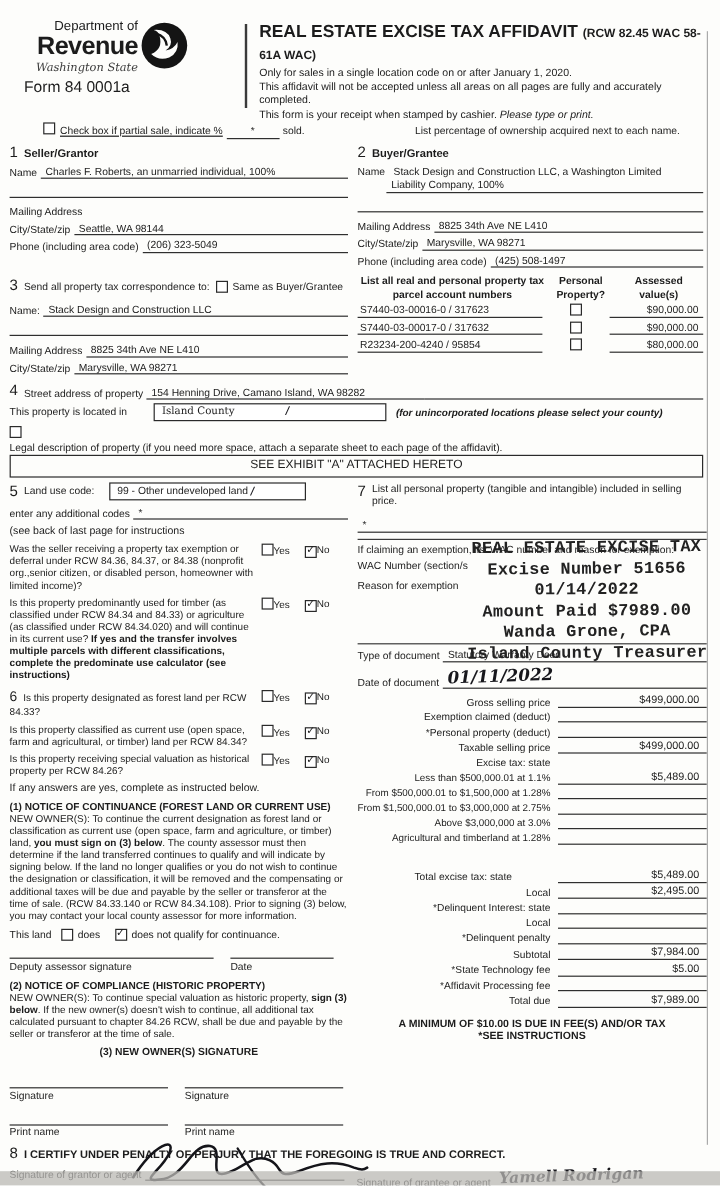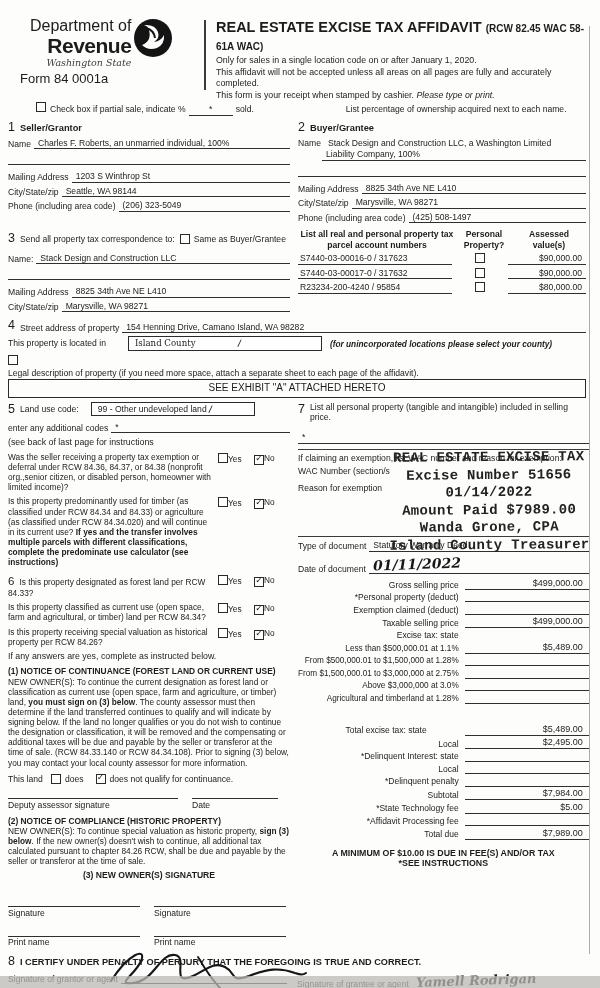--- a/index.html
+++ b/index.html
@@ -6,21 +6,21 @@
   .page{position:relative;width:600px;height:988px;background:#fdfdfb;color:#1c1c1c;
         font-family:"Liberation Sans","DejaVu Sans",sans-serif;font-size:8.6px;line-height:1.22;
         box-sizing:border-box;padding:16px 14px 0 8px;overflow:hidden;}
   b,.b{font-weight:bold;}
   .it{font-style:italic;}
   
   .hdr{display:flex;margin-bottom:2px;}
   .hdr-left{width:190px;flex:none;}
   .logo-block{display:flex;align-items:flex-start;padding-left:22px;}
   .logo-text{text-align:right;}
-  .dept{font-size:16px;}
+  .dept{font-size:11px;}
   .rev{font-size:21px;font-weight:bold;letter-spacing:-0.5px;margin-top:-3px;}
   .wa{font-family:"DejaVu Serif",serif;font-style:italic;font-size:9.5px;color:#3c3c3c;margin-top:-1px;}
   .logo-mark{margin-left:2px;margin-top:2px;}
   .form-num{font-size:13px;margin-top:2px;padding-left:12px;}
   .hdr-div{width:2px;background:#3a3a3a;margin:4px 10px 10px 6px;flex:none;}
   .hdr-right{flex:1;padding-top:3px;}
   .title{font-size:14.5px;font-weight:bold;}
   .title .rcw{font-size:10px;font-weight:bold;}
   .sub{font-size:8.8px;margin-top:1px;}
   
@@ -111,40 +111,39 @@
     <div class="hdr-right">
       <div class="title"><span>REAL ESTATE EXCISE TAX AFFIDAVIT</span> <span class="rcw">(RCW 82.45 WAC 58-61A WAC)</span></div>
       <div class="sub">Only for sales in a single location code on or after January 1, 2020.</div>
       <div class="sub">This affidavit will not be accepted unless all areas on all pages are fully and accurately completed.</div>
       <div class="sub"><span>This form is your receipt when stamped by cashier.</span> <span class="it">Please type or print.</span></div>
     </div>
   </div>
 
   <div style="display:flex;align-items:baseline;margin:2px 0 0 28px;">
     <span class="cb"></span>
-    <span style="margin-left:4px;">Check box if partial sale, indicate %</span>
+    <span style="margin-left:4px;text-decoration:underline;">Check box if partial sale, indicate %</span>
     <span class="ul" style="width:44px;text-align:center;margin:0 3px;">*</span>
     <span>sold.</span>
     <span style="margin-left:92px;">List percentage of ownership acquired next to each name.</span>
   </div>
 
   <div class="cols2">
     <div class="colL">
       <div class="sec">
           <span class="secnum">1</span>
           <span class="sechead">Seller/Grantor</span>
         </div>
       <div class="field">
           <span class="lab">Name</span>
           <span class="val">Charles F. Roberts, an unmarried individual, 100%</span>
         </div>
       <div class="blankline"></div>
       <div class="field" style="margin-top:6px;">
           <span class="lab">Mailing Address</span>
-          <span class="val">1203 S Winthrop St</span>
         </div>
       <div class="field">
           <span class="lab">City/State/zip</span>
           <span class="val">Seattle, WA  98144</span>
         </div>
       <div class="field">
           <span class="lab">Phone (including area code)</span>
           <span class="val">(206) 323-5049</span>
         </div>
     </div>
@@ -365,25 +364,25 @@
           <span class="lab">Date of document</span>
           <span class="val"><span class="hand big">01/11/2022</span></span>
         </div>
 
       <div style="margin-top:4px;">
         <div class="trow">
             <div class="tlab">Gross selling price</div>
             <div class="tval">$499,000.00</div>
           </div>
         <div class="trow">
+            <div class="tlab">Exemption claimed (deduct)</div>
+            <div class="tval"></div>
+          </div>
+        <div class="trow">
             <div class="tlab">*Personal property (deduct)</div>
-            <div class="tval"></div>
-          </div>
-        <div class="trow">
-            <div class="tlab">Exemption claimed (deduct)</div>
             <div class="tval"></div>
           </div>
         <div class="trow">
             <div class="tlab">Taxable selling price</div>
             <div class="tval">$499,000.00</div>
           </div>
         <div class="trow">
             <div class="tlab">Excise tax:  state</div>
             <div class="tval noline"></div>
           </div>

